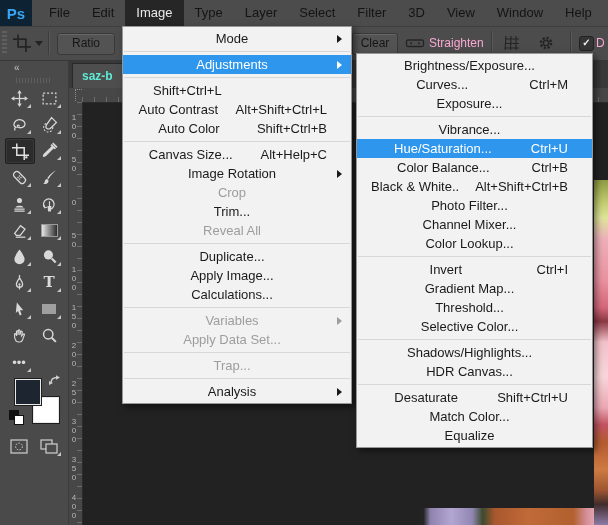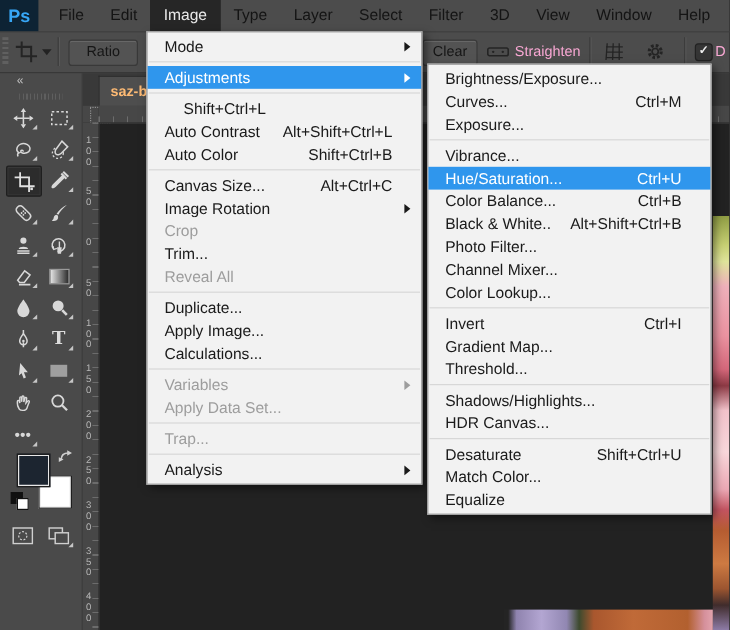--- a/index.html
+++ b/index.html
@@ -44,22 +44,22 @@
   .t-glyph{color:#d8d8d8;font-size:13px;line-height:1;}
   .t-type{color:#dcdcdc;font-family:"DejaVu Serif",serif;font-weight:bold;font-size:15px;}
   .gradsq{width:15px;height:11px;background:linear-gradient(to right,#e6e6e6,#2c2c2c);border:1px solid #9a9a9a;}
   .rectsq{width:14px;height:10px;background:#9f9f9f;}
   .swatch{position:absolute;border:1px solid #1e1e1e;box-shadow:inset 0 0 0 1px #e8e8e8;}
   .mini-sw{position:absolute;border:1px solid #111;}
 
   
   .tabbar{position:absolute;top:60px;left:68px;right:0;height:28px;background:#393939;
           border-bottom:1px solid #2d2d2d;z-index:3;}
-  .tab{position:absolute;left:14px;top:3px;height:25px;background:#4e4e4e;border:1px solid #2a2a2a;
-       border-bottom:none;color:#fdba74;font-weight:bold;font-size:12px;padding:0 9px;line-height:25px;
+  .tab{position:absolute;left:4px;top:3px;height:25px;background:#4e4e4e;border:1px solid #2a2a2a;
+       border-bottom:none;color:#5eead4;font-weight:bold;font-size:12px;padding:0 9px;line-height:25px;
        white-space:nowrap;overflow:hidden;max-width:120px;}
   .hruler{position:absolute;top:88px;left:82px;right:0;height:14px;background:#474747;
           border-bottom:1px solid #2b2b2b;z-index:3;
           background-image:repeating-linear-gradient(to right,#6c6c6c 0 1px,rgba(0,0,0,0) 1px 12px);
           background-size:100% 5px;background-position:0 100%;background-repeat:no-repeat;}
   .ruler-corner{position:absolute;top:88px;left:68px;width:14px;height:14px;background:#474747;
                 border-bottom:1px solid #2b2b2b;border-right:1px solid #2b2b2b;z-index:3;}
   .origin-marker{position:absolute;top:89px;left:75px;width:16px;height:12px;
                  border:1px dotted #8f8f8f;border-right:none;z-index:3;}
   .vruler{position:absolute;top:102px;left:68px;width:14px;bottom:0;background:#474747;
@@ -83,21 +83,21 @@
   .photo-bottom{position:absolute;bottom:0;left:420px;right:14px;height:17px;z-index:2;
     background:linear-gradient(to right,
       #242424 0%,#242424 2%,
       #8f83ae 6%,#b3a6d2 18%,#9187b2 30%,
       #3d4a2e 36%,
       #a9572e 43%,#c06a38 62%,#b2602f 88%,
       #d5909b 96%,#e2a3ad 100%);}
 
   
   .menu-panel{position:absolute;background:#f2f2f2;border:1px solid #979797;
-              box-shadow:3px 3px 7px rgba(0,0,0,.5);z-index:20;padding:2px 0;box-sizing:border-box;}
+              box-shadow:3px 3px 7px rgba(0,0,0,.5);z-index:20;padding:2px 0;box-sizing:border-box;text-align:center;}
   #image-menu{left:122px;top:26px;width:230px;}
   #adjustments-menu{left:356px;top:53px;width:237px;}
   .menu-item{height:19px;display:flex;align-items:center;padding:0 24px 0 14px;
              font-size:13px;color:#1a1a1a;position:relative;box-sizing:border-box;}
   .menu-item .label{flex:1;white-space:nowrap;overflow:hidden;}
   .menu-item .shortcut{margin-left:16px;white-space:nowrap;}
   .menu-item.highlight{background:#2f96ed;color:#fff;}
   .menu-item.disabled{color:#9d9d9d;}
   .menu-sep{height:1px;background:#d7d7d7;margin:3px 1px;}
   .subarrow{position:absolute;right:9px;top:50%;transform:translateY(-50%);width:0;height:0;
@@ -397,21 +397,21 @@
         <span class="label">Auto Contrast</span>
         <span class="shortcut">Alt+Shift+Ctrl+L</span>
       </div>
       <div class="menu-item">
         <span class="label">Auto Color</span>
         <span class="shortcut">Shift+Ctrl+B</span>
       </div>
       <div class="menu-sep"></div>
       <div class="menu-item">
         <span class="label">Canvas Size...</span>
-        <span class="shortcut">Alt+Ctrl+C</span>
+        <span class="shortcut">Alt+Help+C</span>
       </div>
       <div class="menu-item">
         <span class="label">Image Rotation</span>
         <span class="subarrow"></span>
       </div>
       <div class="menu-item disabled">
         <span class="label">Crop</span>
       </div>
       <div class="menu-item">
         <span class="label">Trim...</span>
@@ -488,20 +488,23 @@
       <div class="menu-item">
         <span class="label">Invert</span>
         <span class="shortcut">Ctrl+I</span>
       </div>
       <div class="menu-item">
         <span class="label">Gradient Map...</span>
       </div>
       <div class="menu-item">
         <span class="label">Threshold...</span>
       </div>
+      <div class="menu-item">
+        <span class="label">Selective Color...</span>
+      </div>
       <div class="menu-sep"></div>
       <div class="menu-item">
         <span class="label">Shadows/Highlights...</span>
       </div>
       <div class="menu-item">
         <span class="label">HDR Canvas...</span>
       </div>
       <div class="menu-sep"></div>
       <div class="menu-item">
         <span class="label">Desaturate</span>

